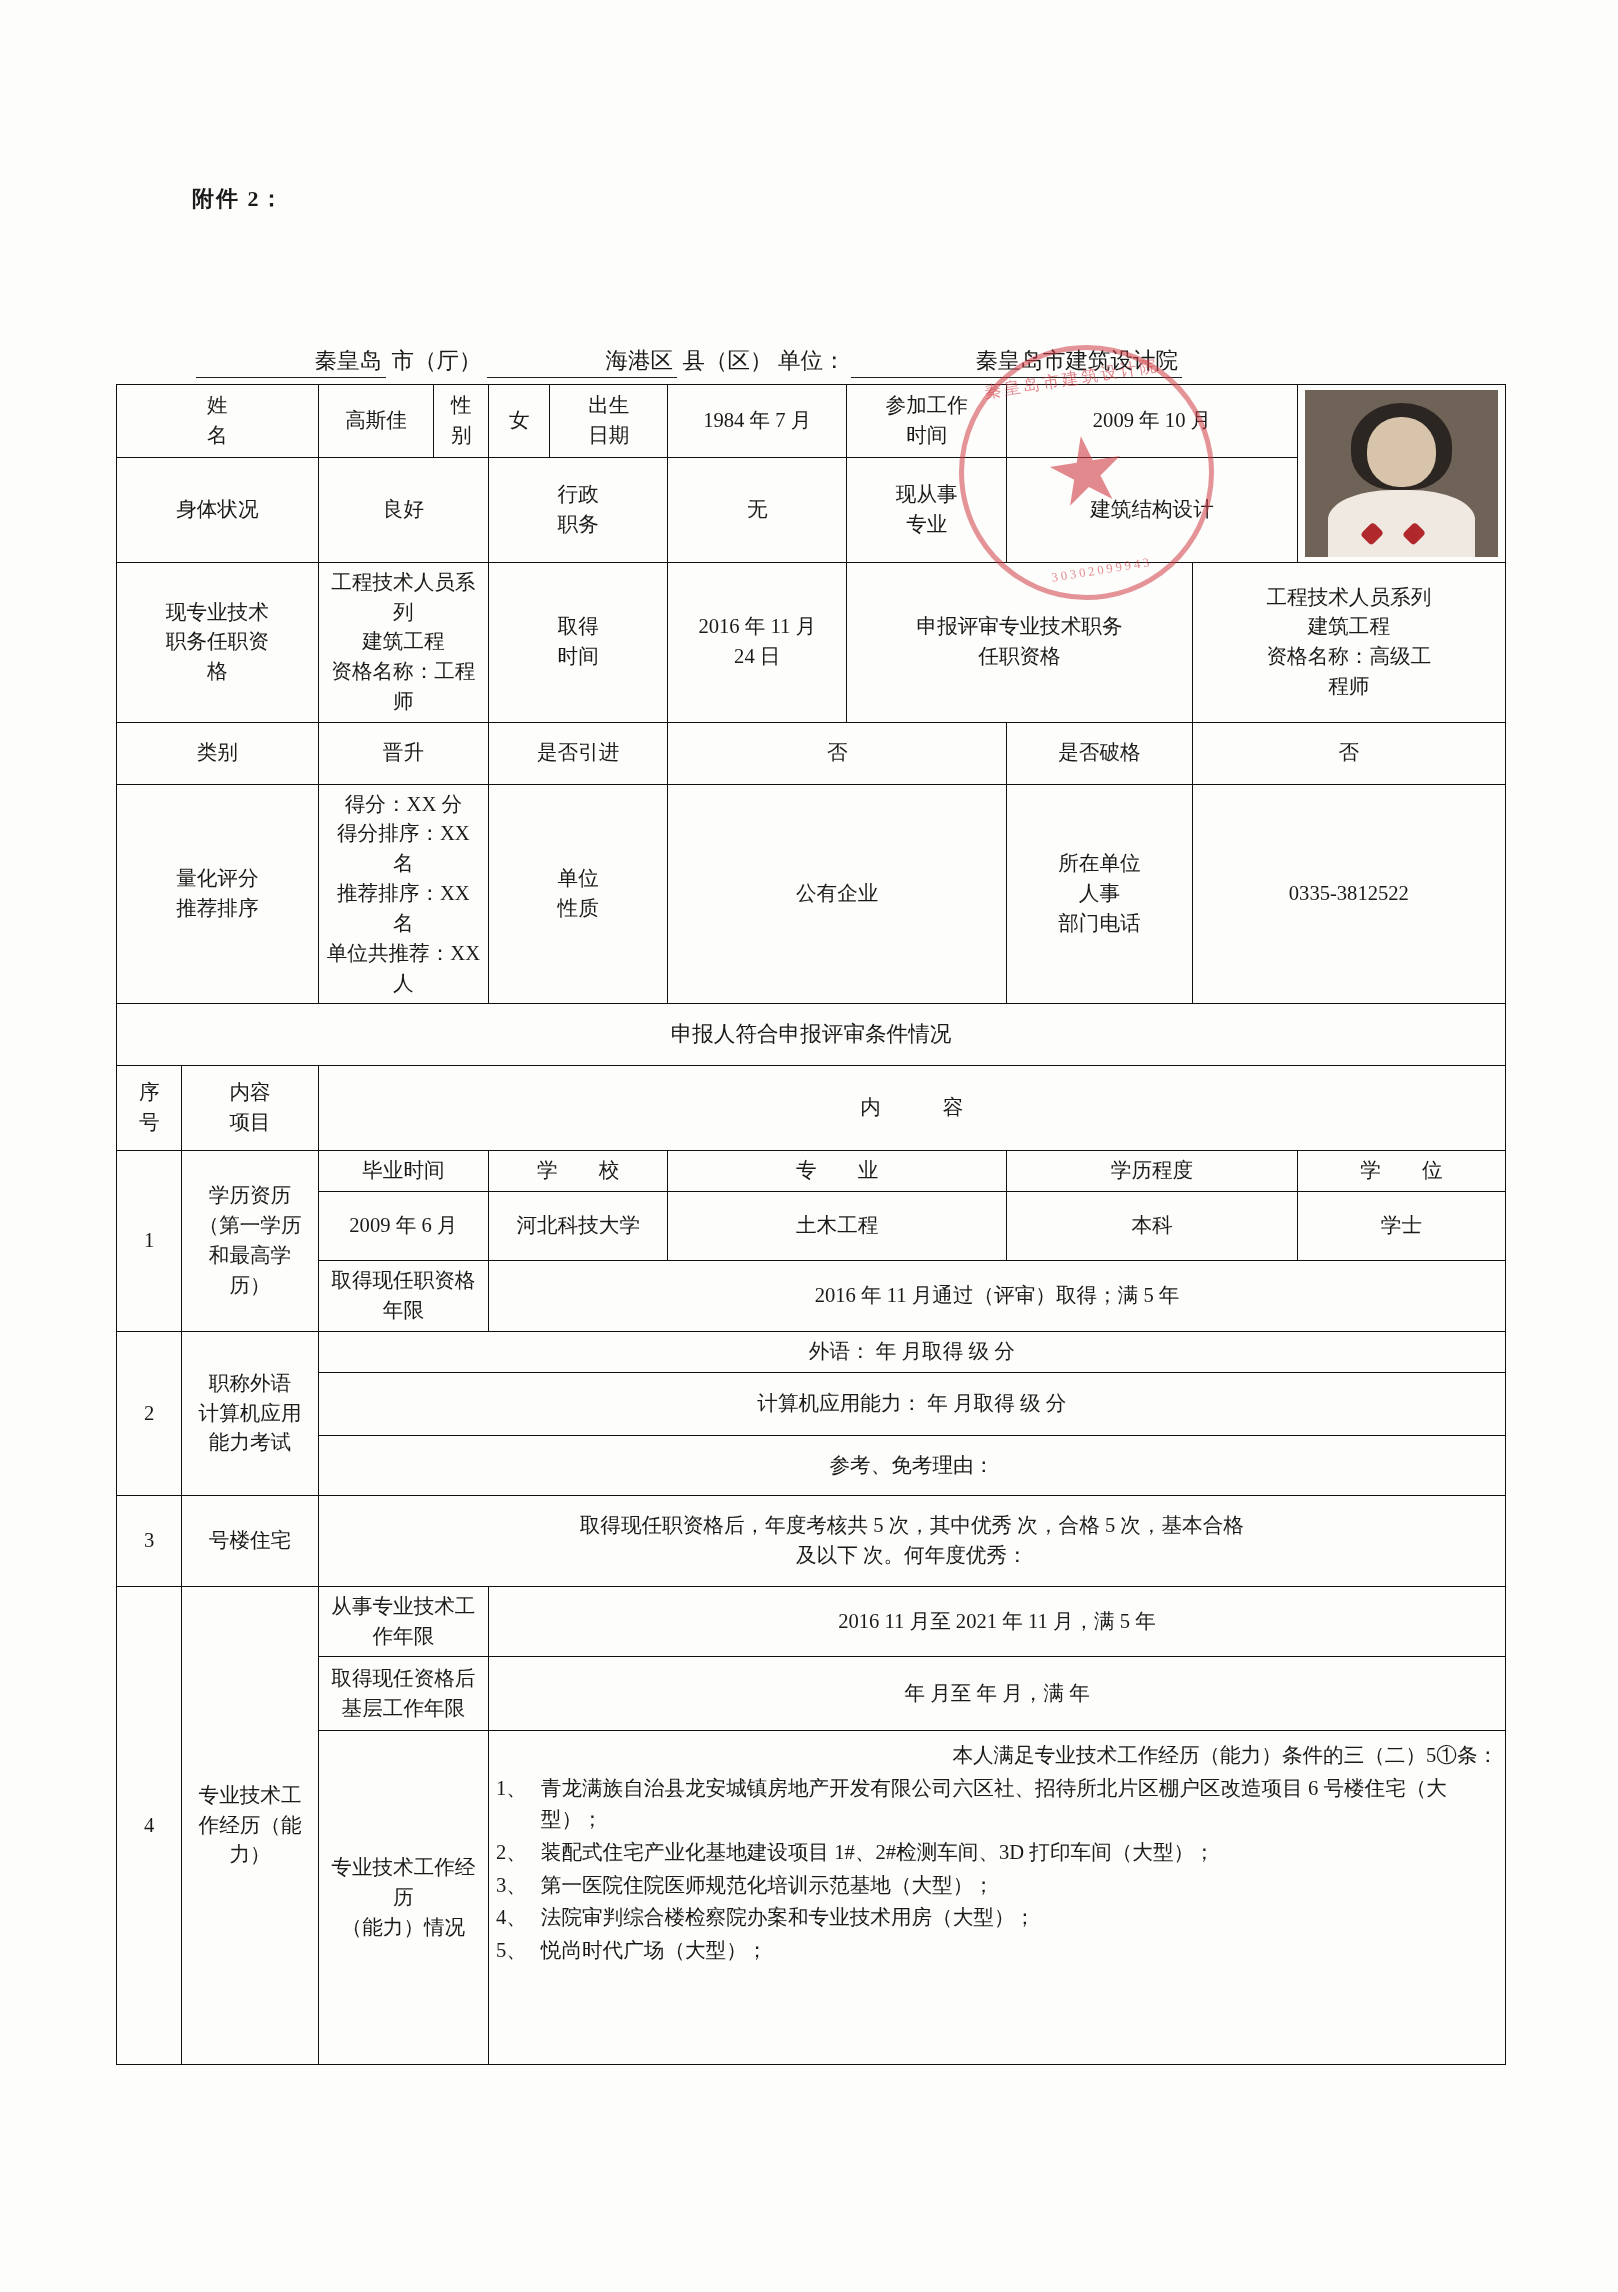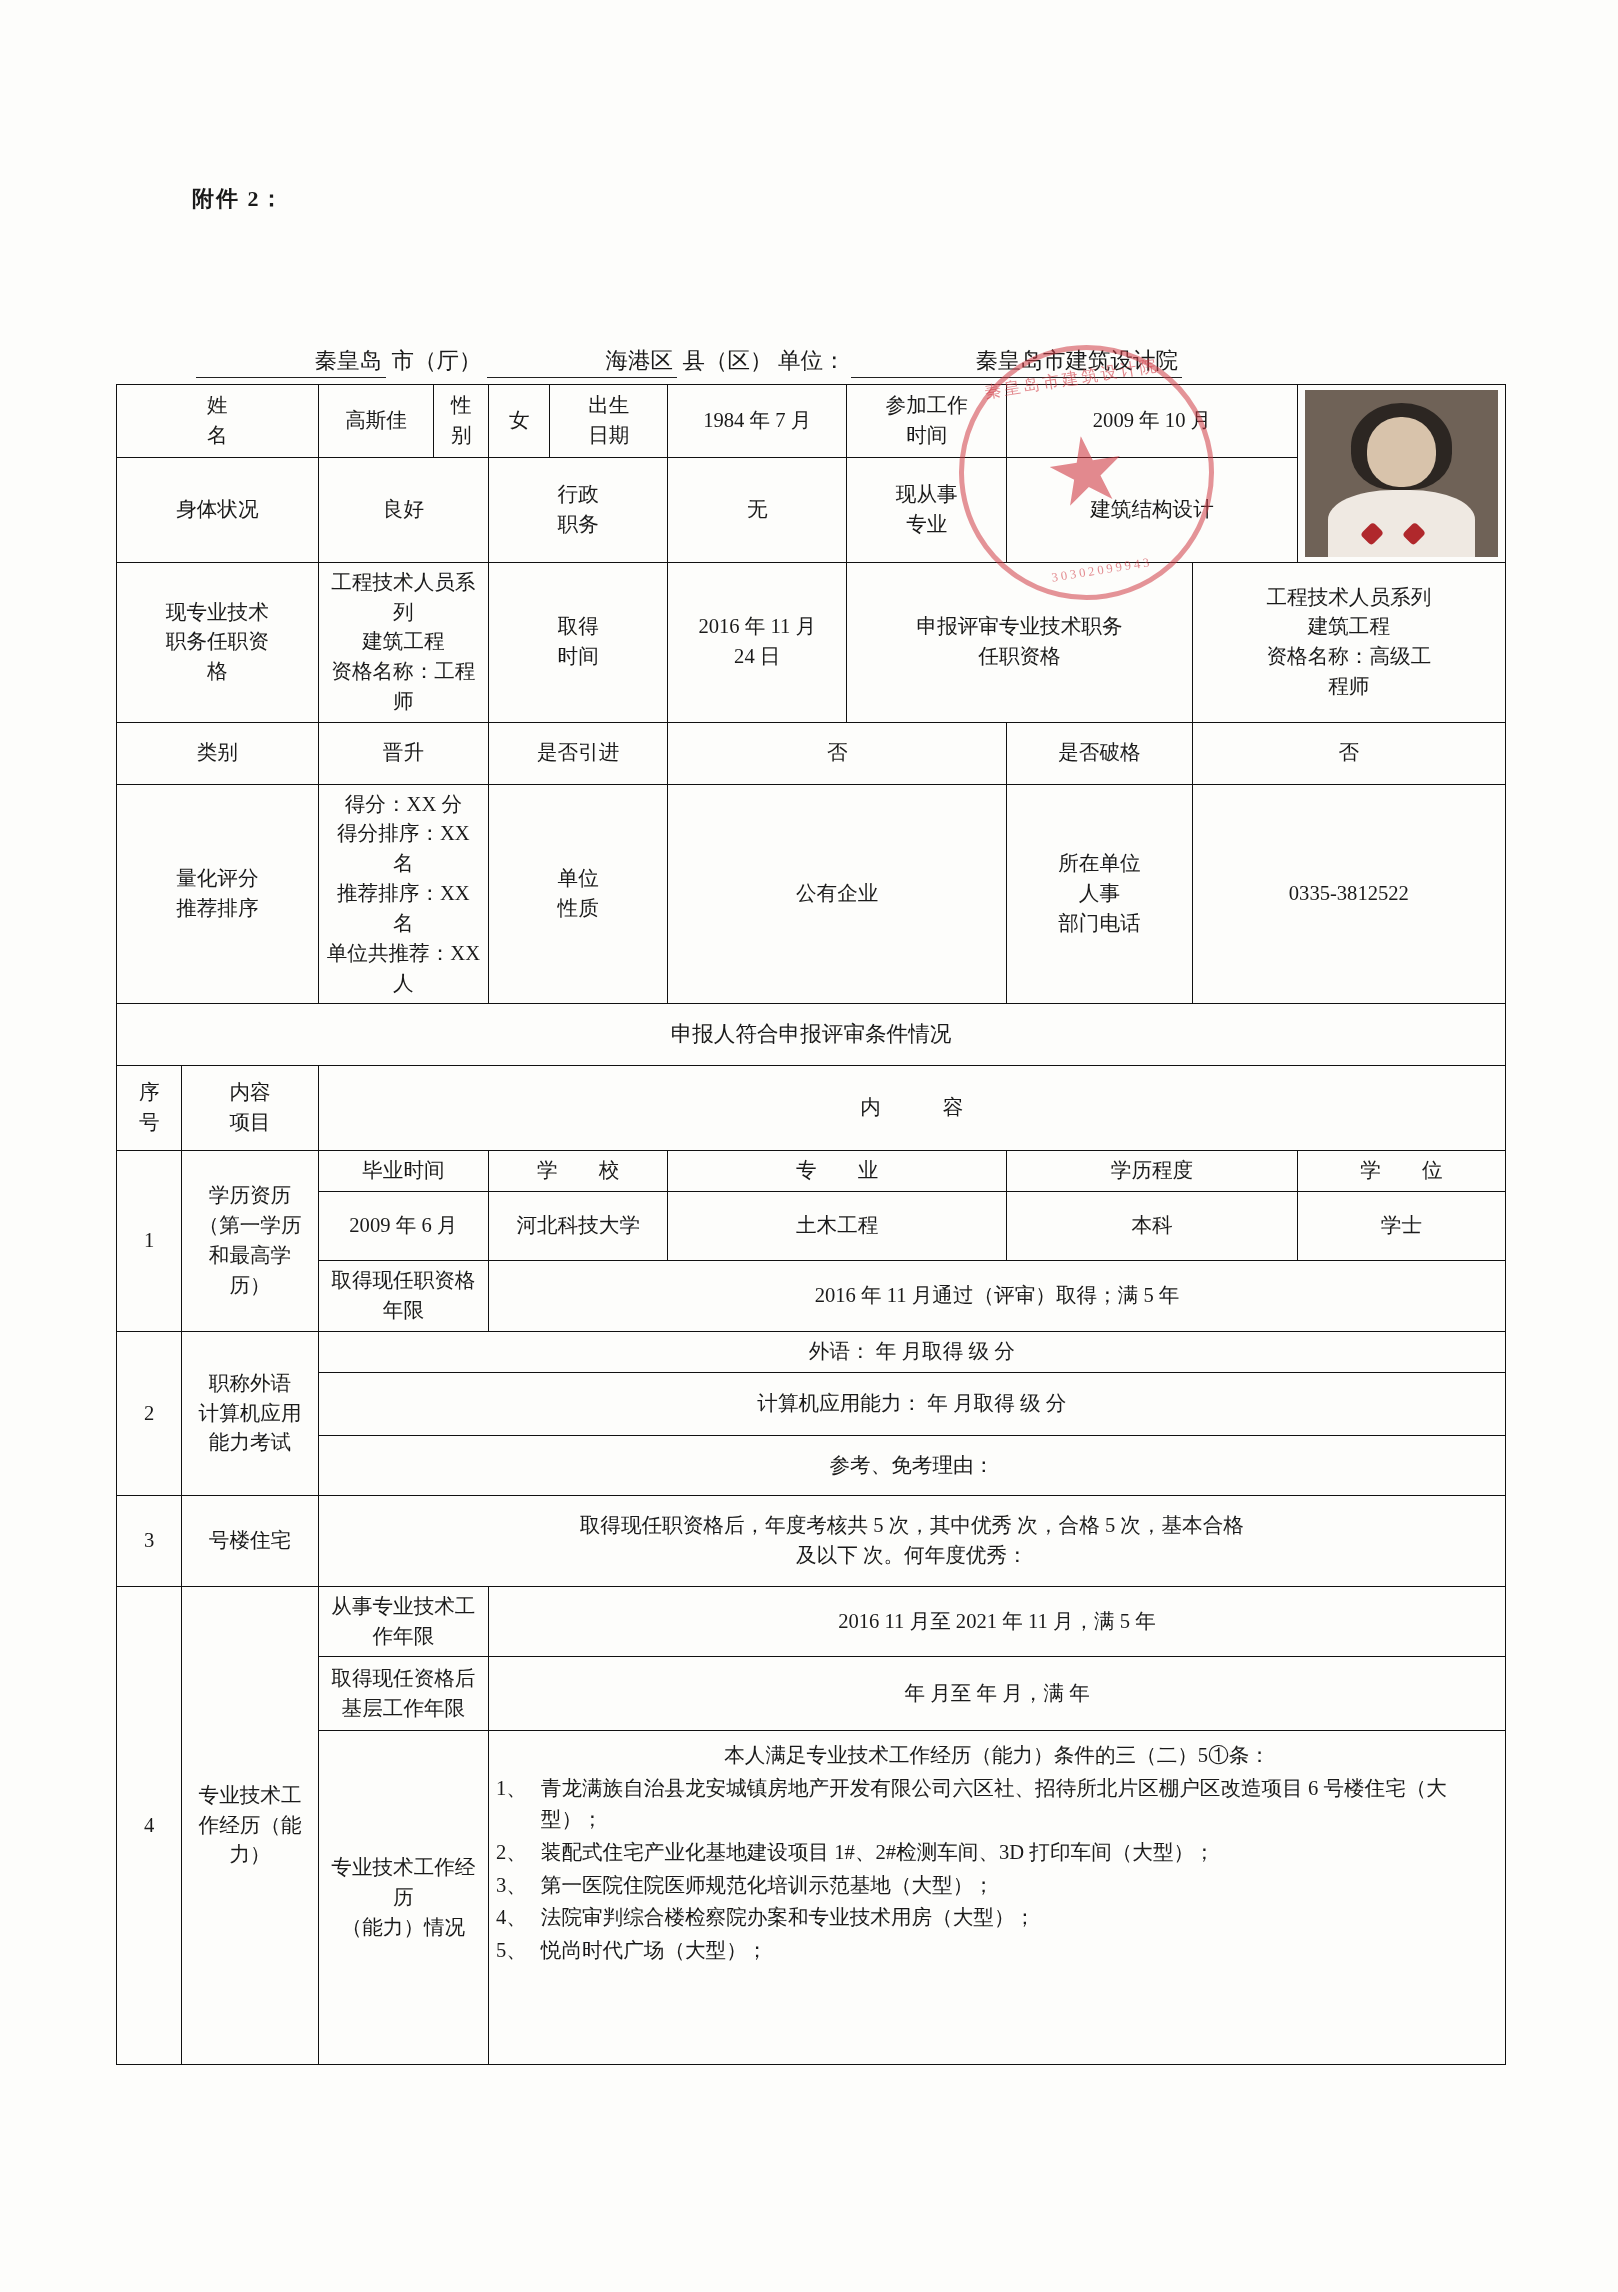--- a/index.html
+++ b/index.html
@@ -164,21 +164,21 @@
     text-align: left;
   }
   ol.exp li {
     display: flex;
     gap: 7.8px;
     margin-bottom: 2px;
     line-height: 1.5;
   }
   ol.exp li .num { width: 37px; flex: 0 0 37px; }
   ol.exp li .txt { flex: 1 1 auto; }
-  .exp-head { text-align: center; margin-bottom: 2px; }
+  .exp-head { text-align: right; margin-bottom: 2px; }
 </style>
 </head>
 <body>
 
 <div class="page">
 
   <div class="attach-label">附件 2：</div>
 
 
   <div class="subheader">

